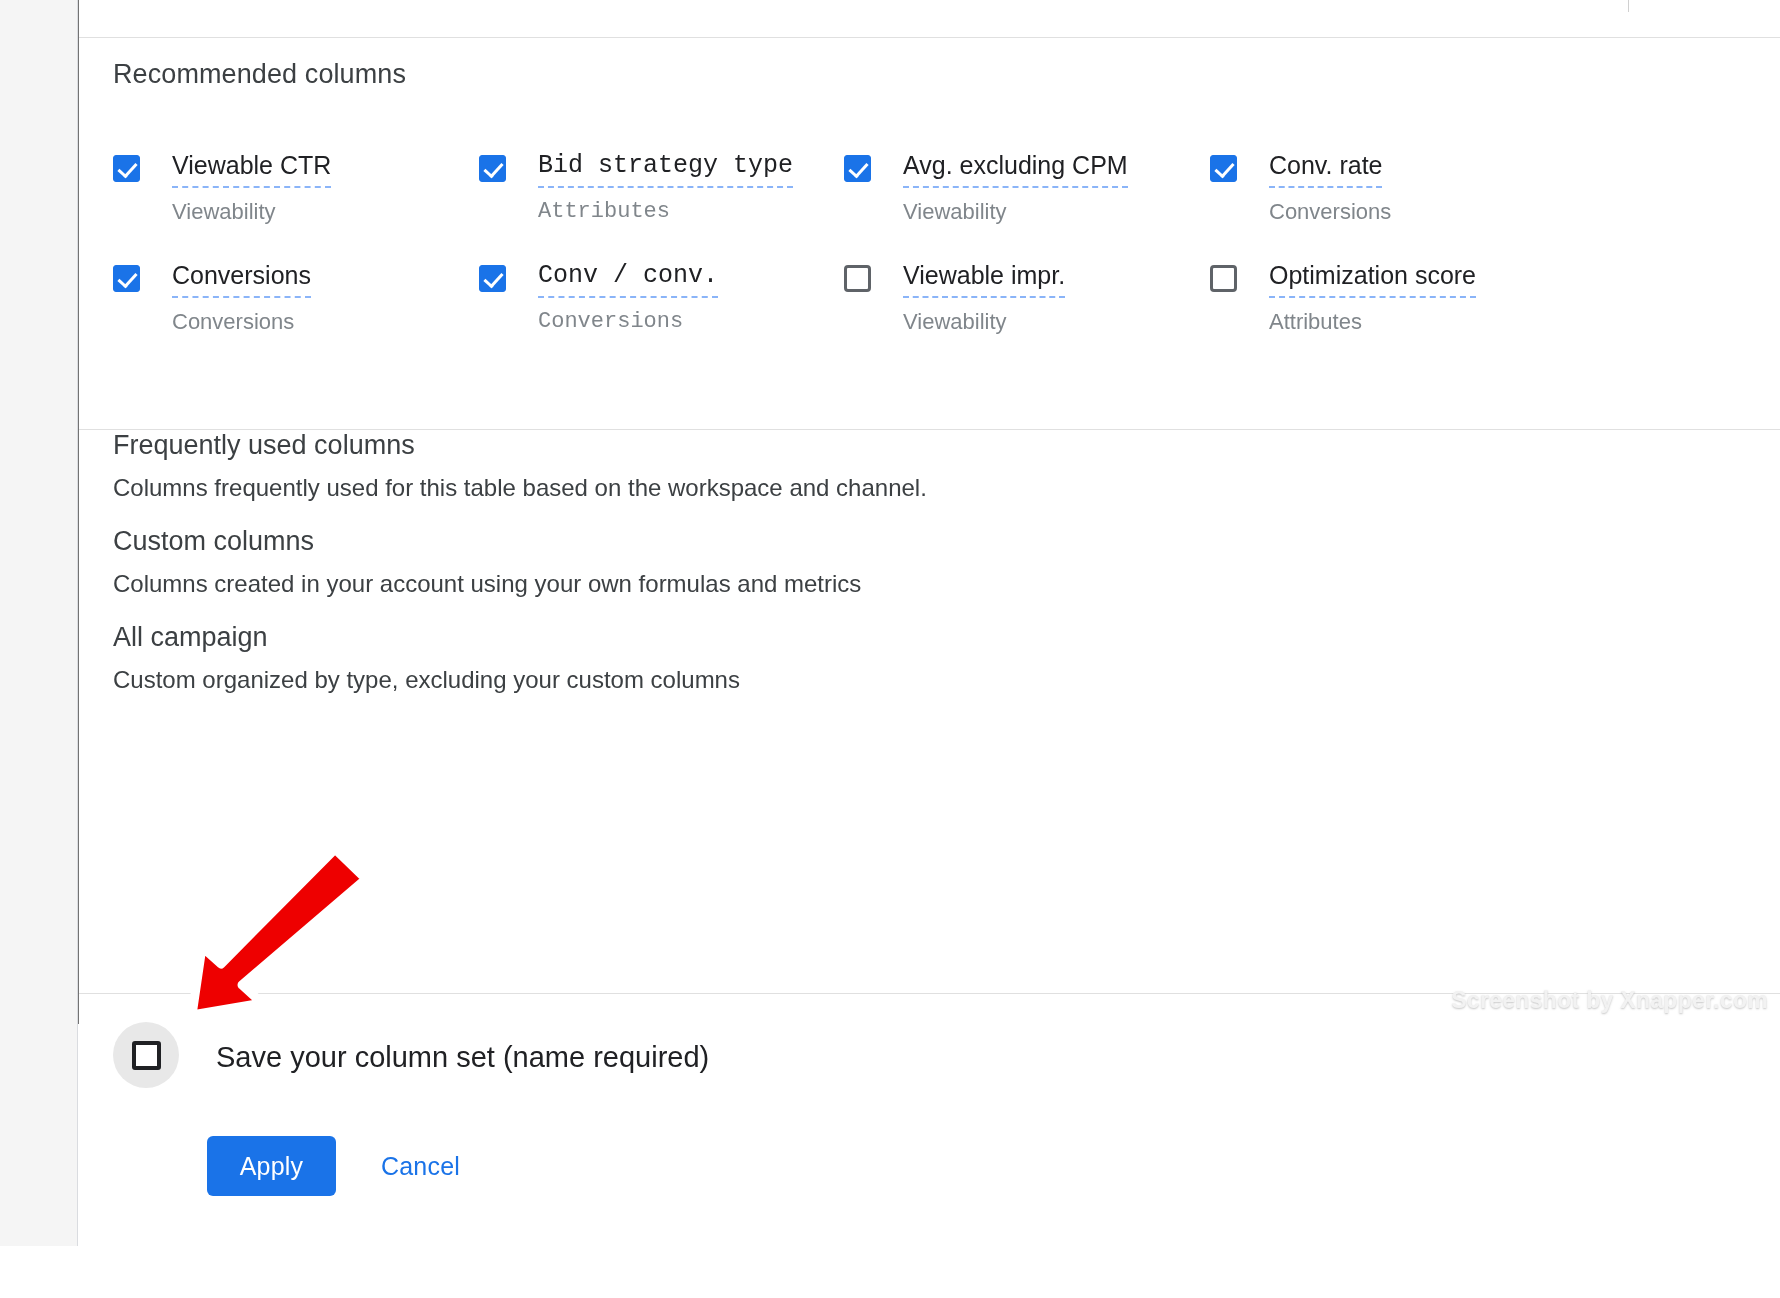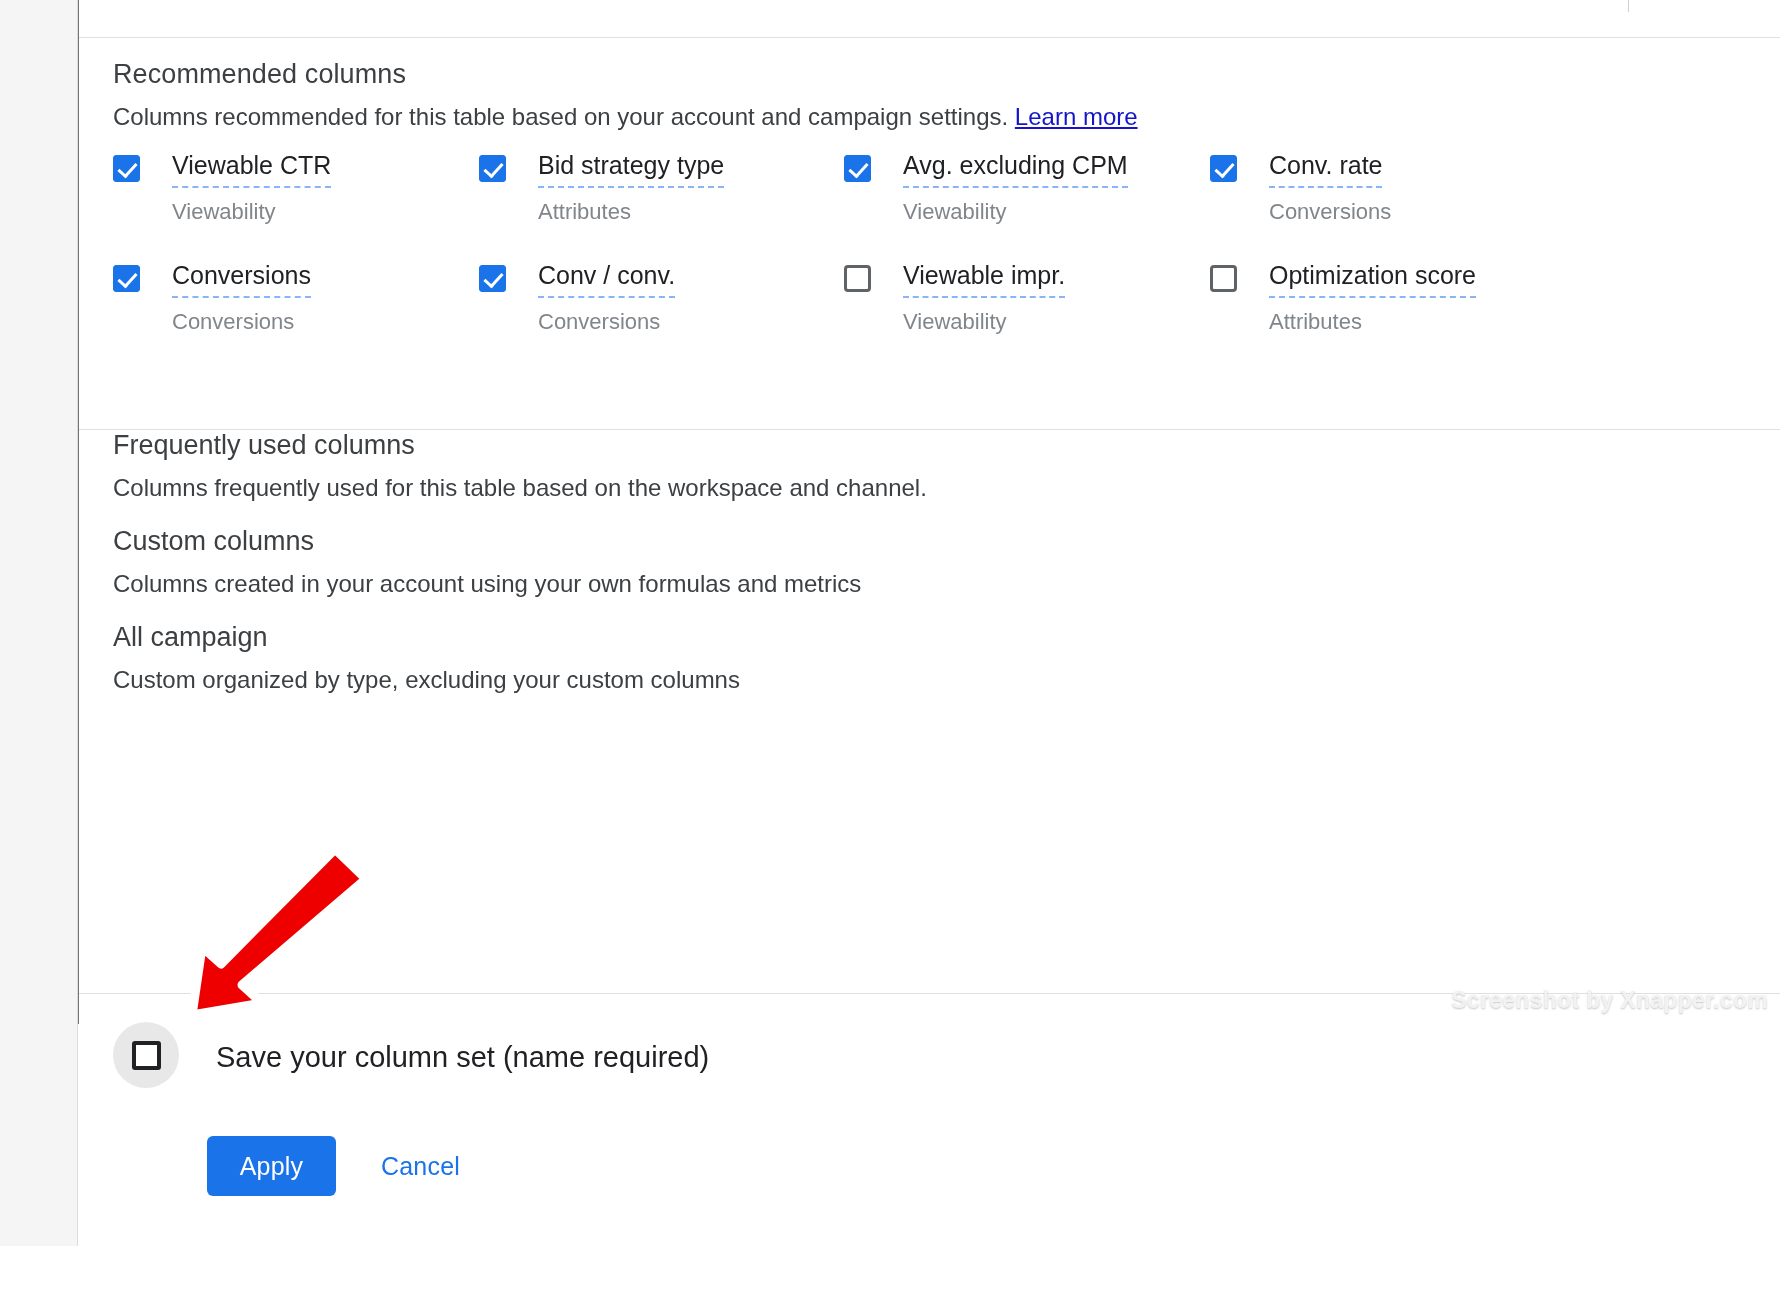--- a/index.html
+++ b/index.html
@@ -89,21 +89,21 @@
     width: 1640px;
   }
   .cb-row { position: relative; height: 110px; }
   .cb-item {
     position: absolute;
     top: 0;
     width: 360px;
     height: 104px;
   }
   .cb-item.c0 { left: 0px; }
-  .cb-item.c1 { left: 366px; }
+  .cb-item.c1 { left: 366px; font-family: Liberation Mono, monospace; }
   .cb-item.c2 { left: 731px; }
   .cb-item.c3 { left: 1097px; }
 
   .cbox {
     position: absolute;
     left: 0; top: 4px;
     width: 27px; height: 27px;
     border-radius: 3px;
     cursor: pointer;
   }
@@ -282,24 +282,20 @@
 
   <div class="panel">
 
     <div class="top-strip">
       <div class="top-tick"></div>
     </div>
 
     <div class="rec-section">
       <div class="section-title" style="left:34px; top:20px;">Recommended columns</div>
 
-      <div class="section-desc" style="left:34px; top:64px;">
-        <span>Columns recommended for this table based on your account and campaign settings.</span>
-        <span class="learn-more">Learn more</span>
-      </div>
 
       <div class="cb-grid">
         <div class="cb-row">
 
           <div class="cb-item c0">
             <div class="cbox checked"></div>
             <div class="cb-label">Viewable CTR</div>
             <div class="cb-cat">Viewability</div>
           </div>
 

